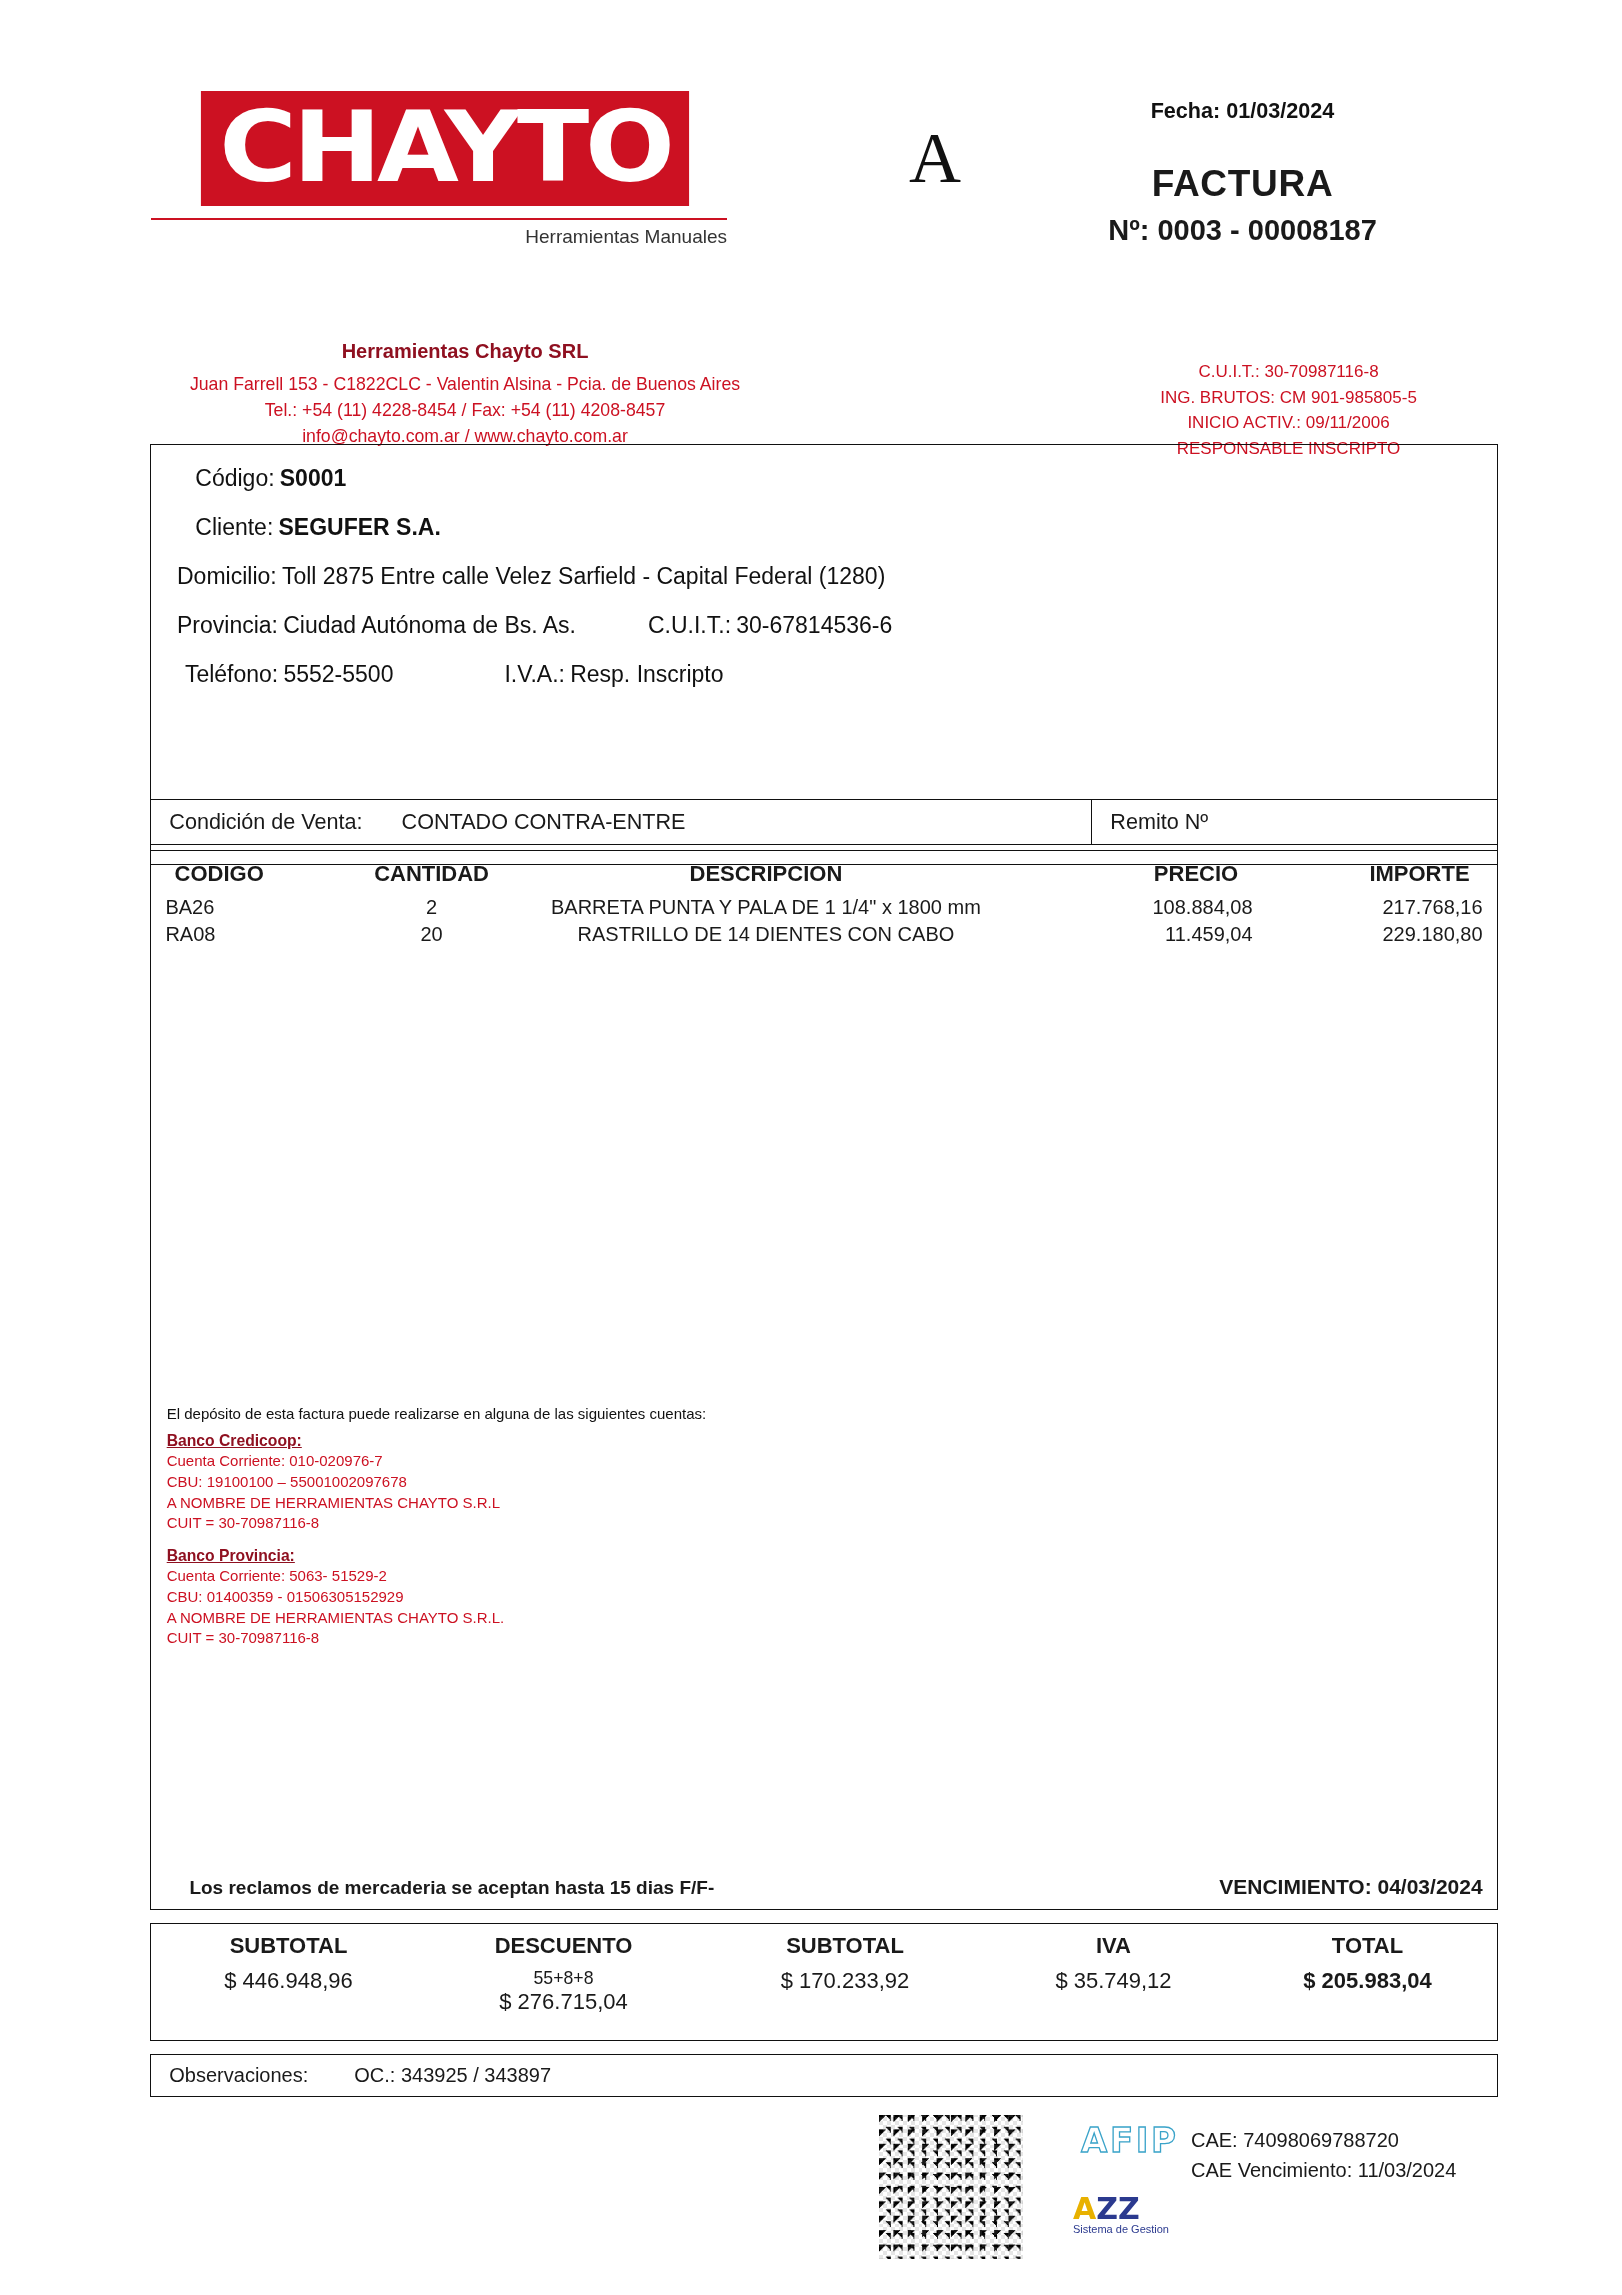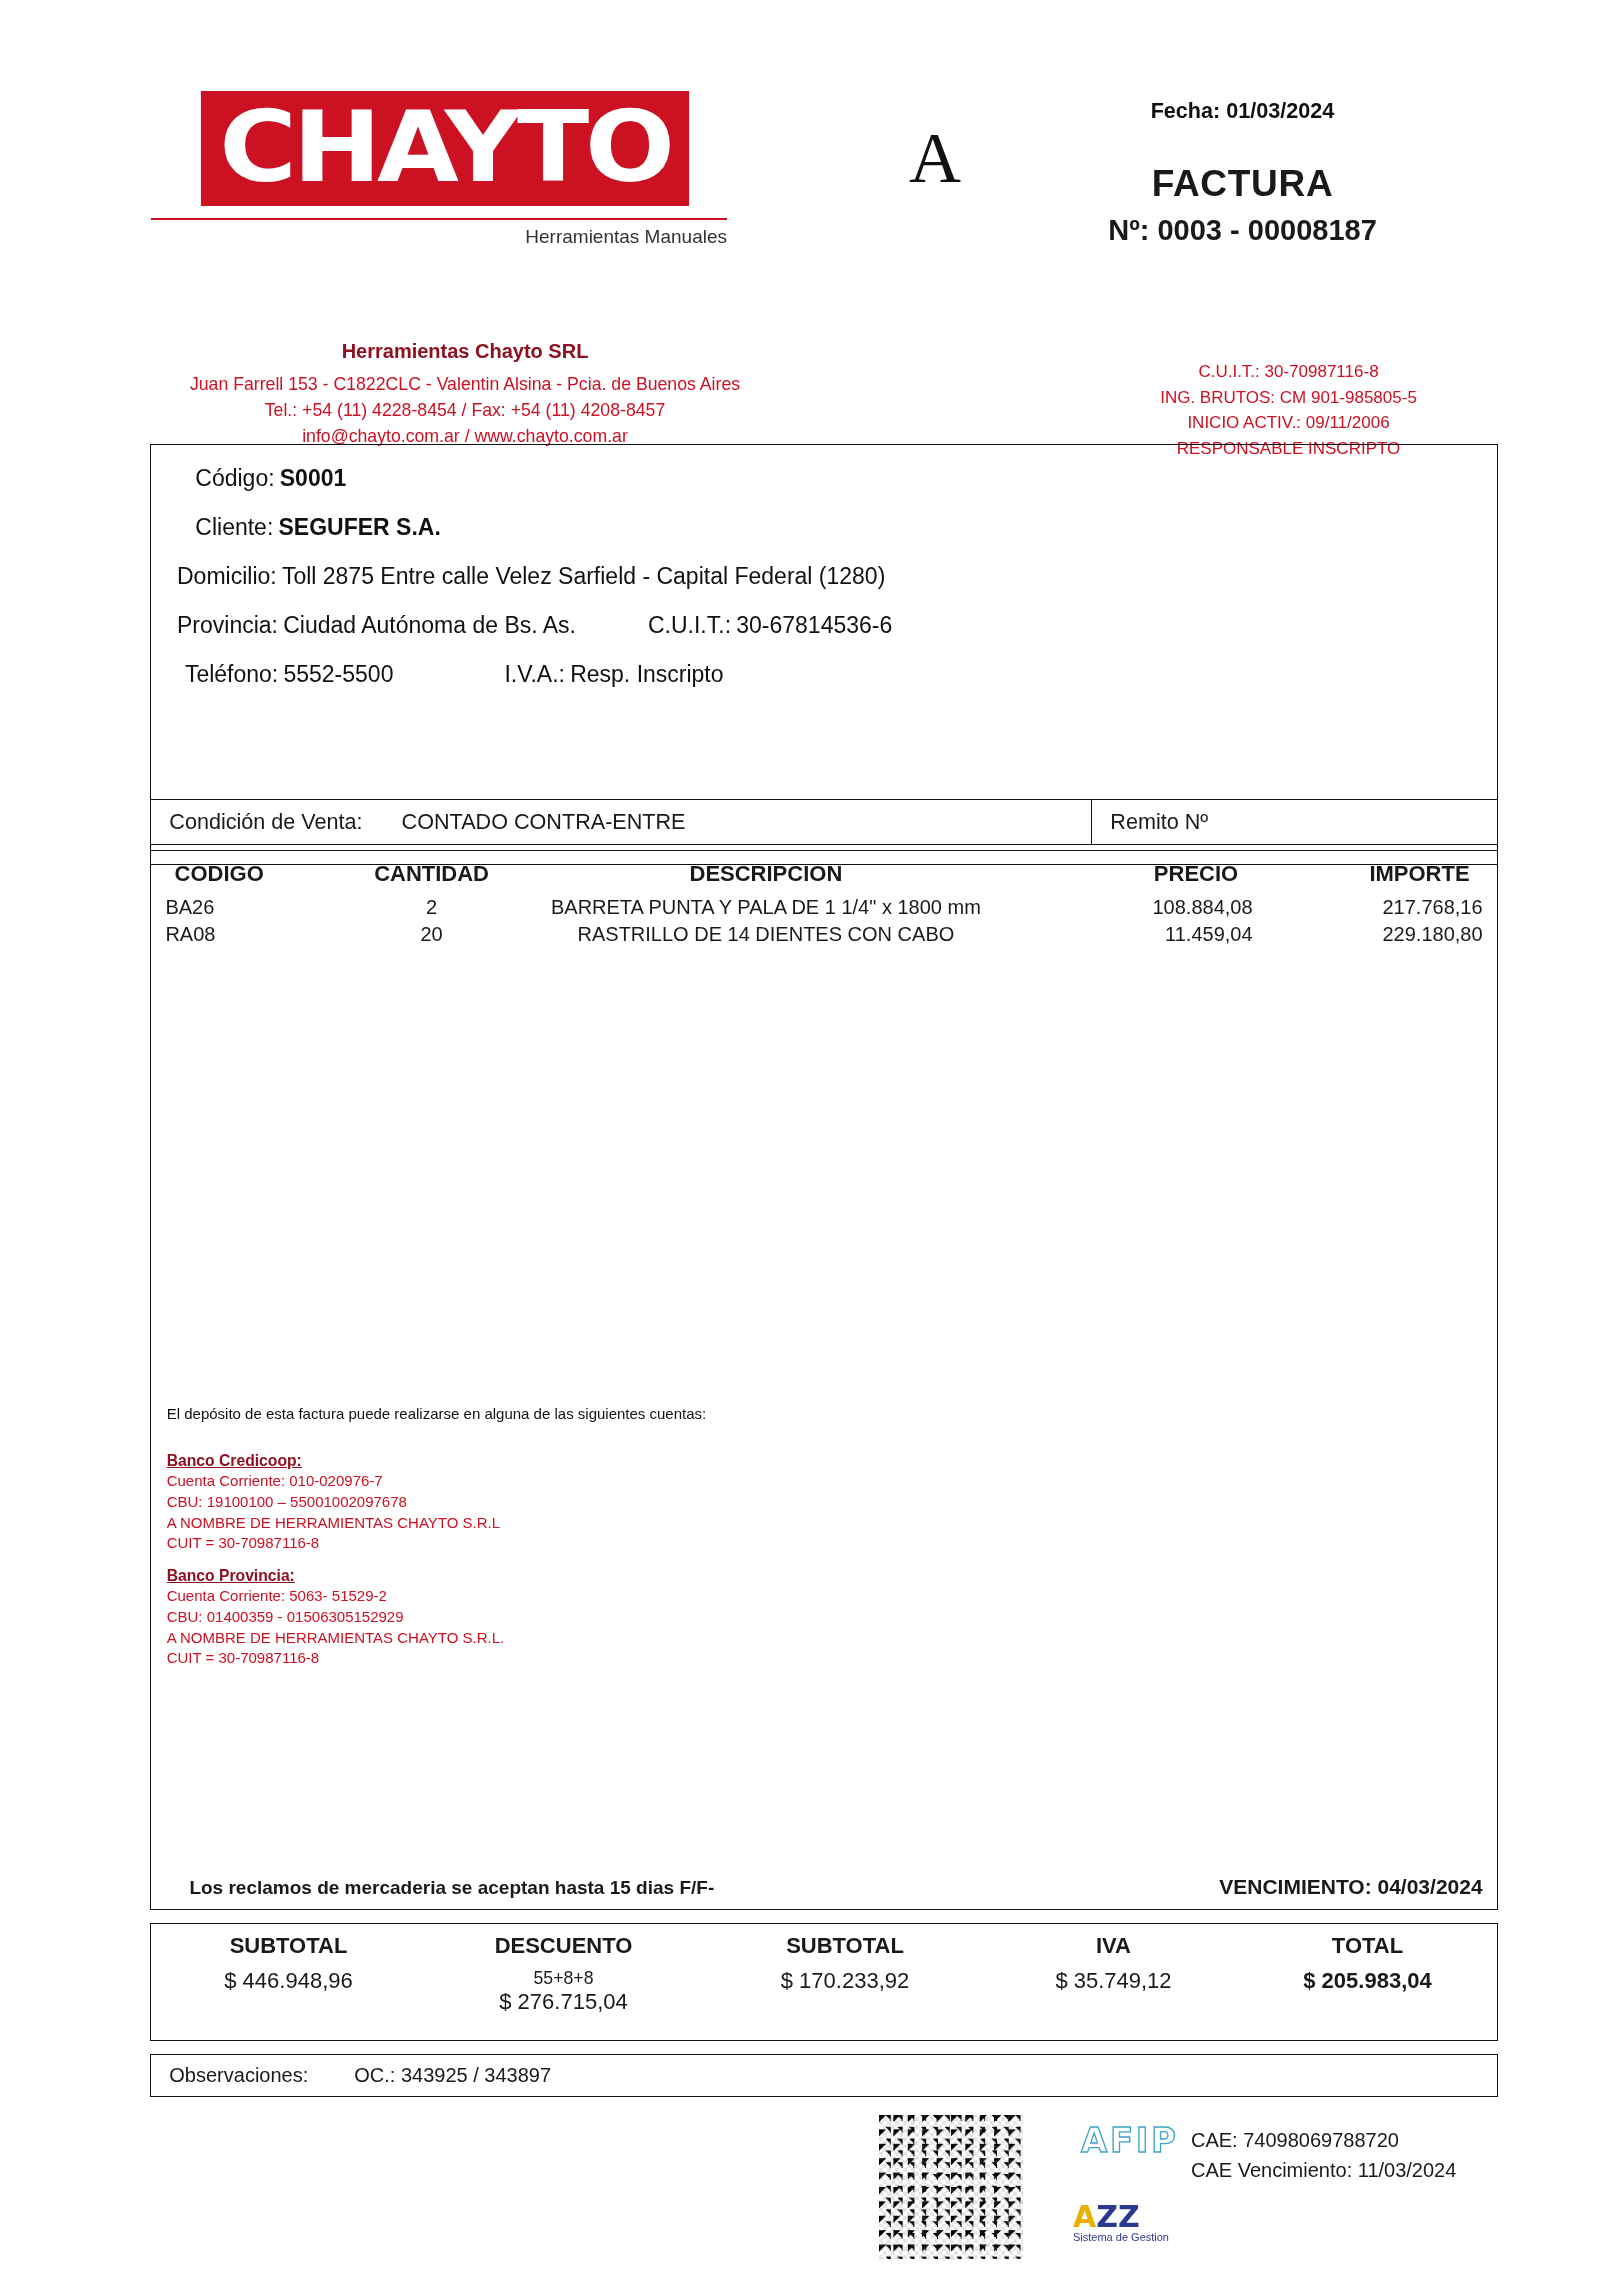--- a/index.html
+++ b/index.html
@@ -163,21 +163,21 @@
   .client-row.indent-4 { margin-left: 0px; }
   .gap-item { margin-left: 72px; display: flex; align-items: baseline; }
 
   .client-right {
     flex: 1;
     padding: 17px 13px 0 15.7px;
     box-sizing: border-box;
     font-size: 15px;
     line-height: 1.38;
   }
-  .deposit-note { color: #111; font-size: 15px; margin-bottom: 25px; }
+  .deposit-note { color: #111; font-size: 15px; margin-bottom: 5px; }
   .bank-title { color: #8f1020; font-weight: bold; font-size: 15.7px; text-decoration: underline; }
   .bank-line { color: #cc1122; font-size: 15px; }
   .bank-gap { height: 10.5px; }
 
   
   .condition-bar {
     position: absolute;
     left: 150px;
     top: 799px;
     width: 1348px;
@@ -346,21 +346,21 @@
   .cae-lines {
     position: absolute;
     left: 314px;
     top: 11.8px;
     font-size: 20px;
     line-height: 1.5;
   }
   .azz-logo {
     position: absolute;
     left: 196px;
-    top: 86px;
+    top: 78px;
   }
   .azz-word {
     font-family: "DejaVu Sans", sans-serif;
     font-size: 30px;
     font-weight: bold;
     color: #2b3a8f;
   }
   .azz-word .acc { color: #e8b100; }
   .azz-sub {
     font-size: 11px;

